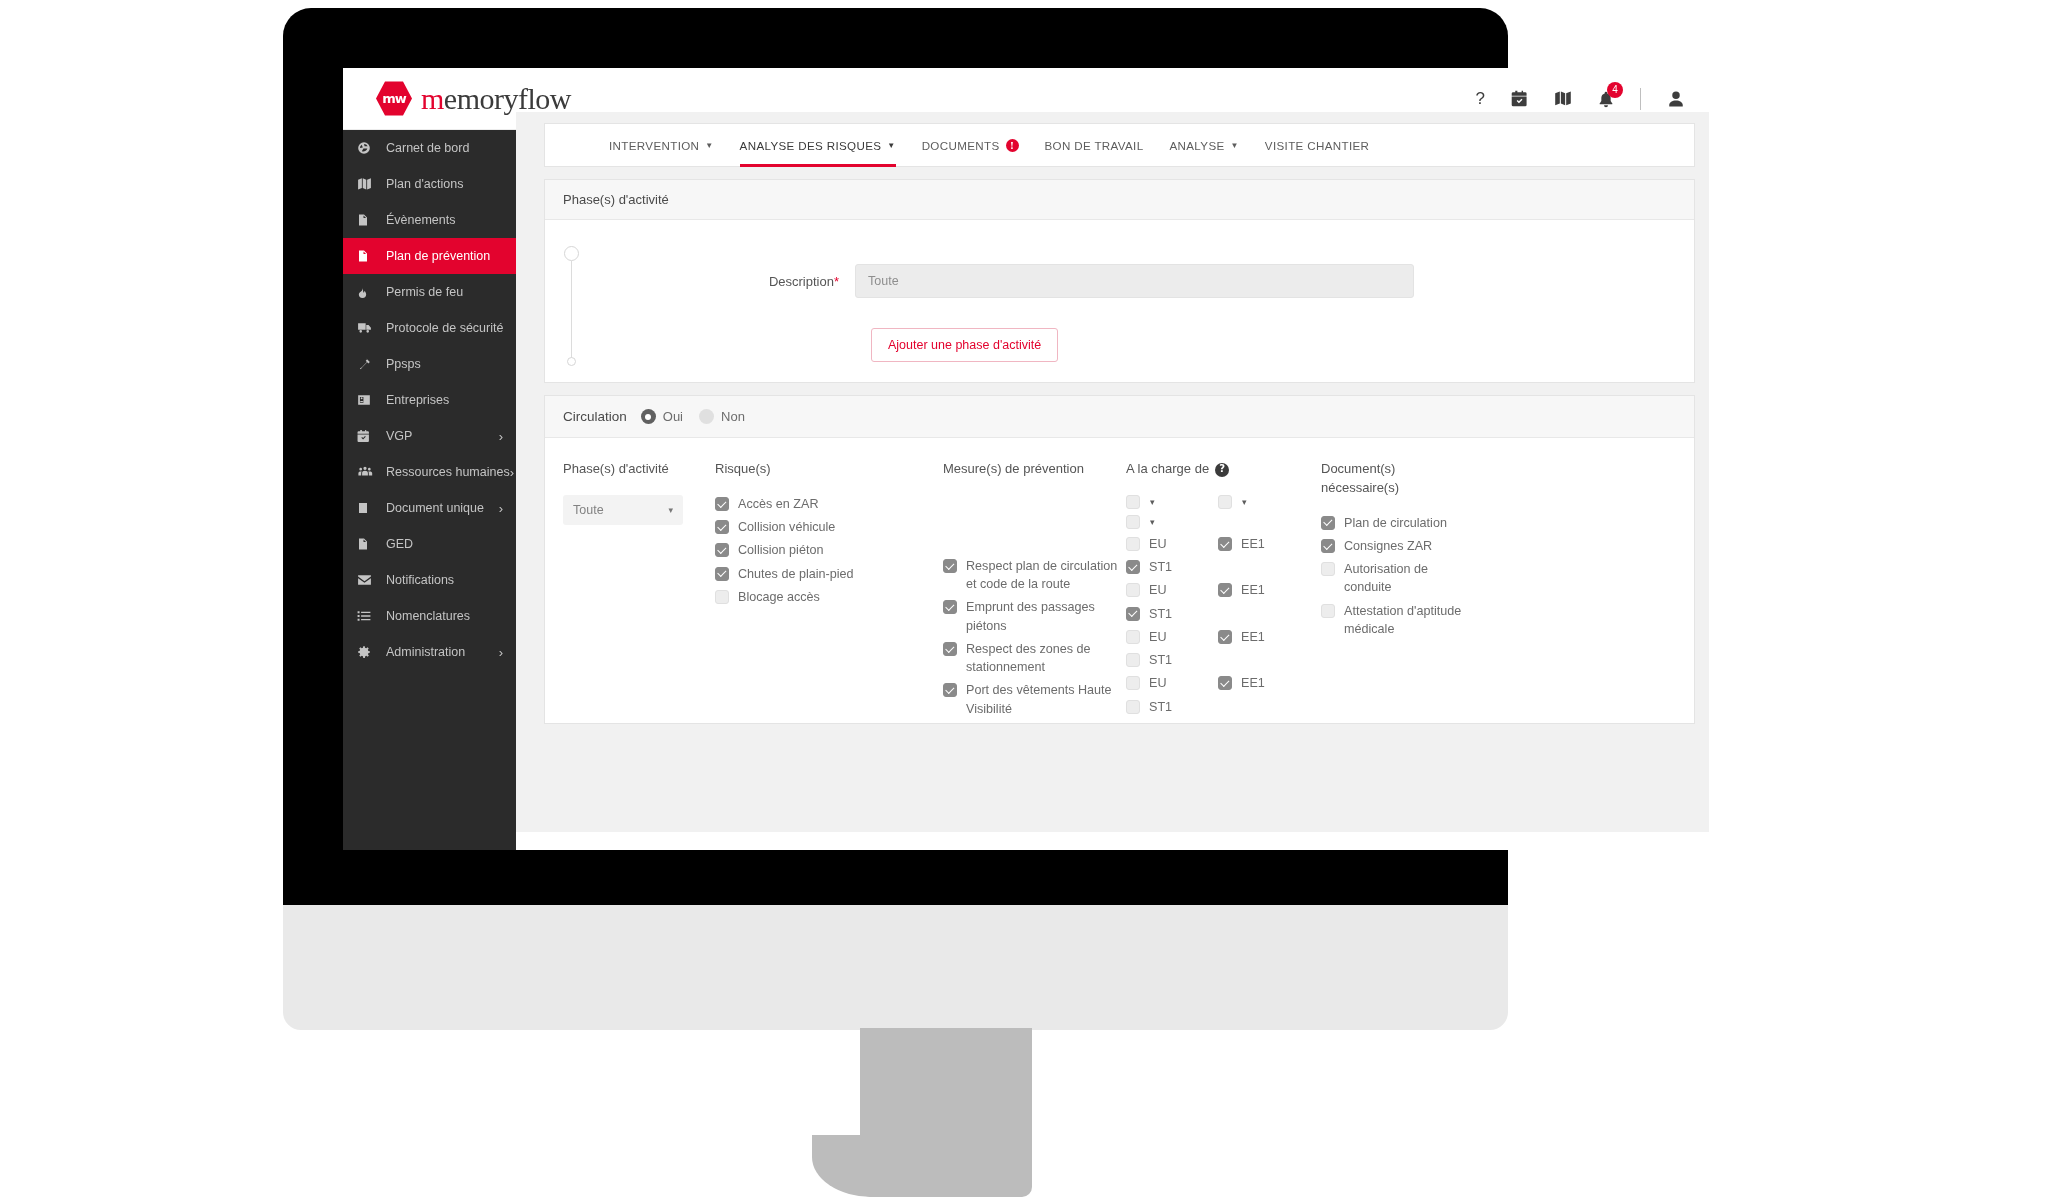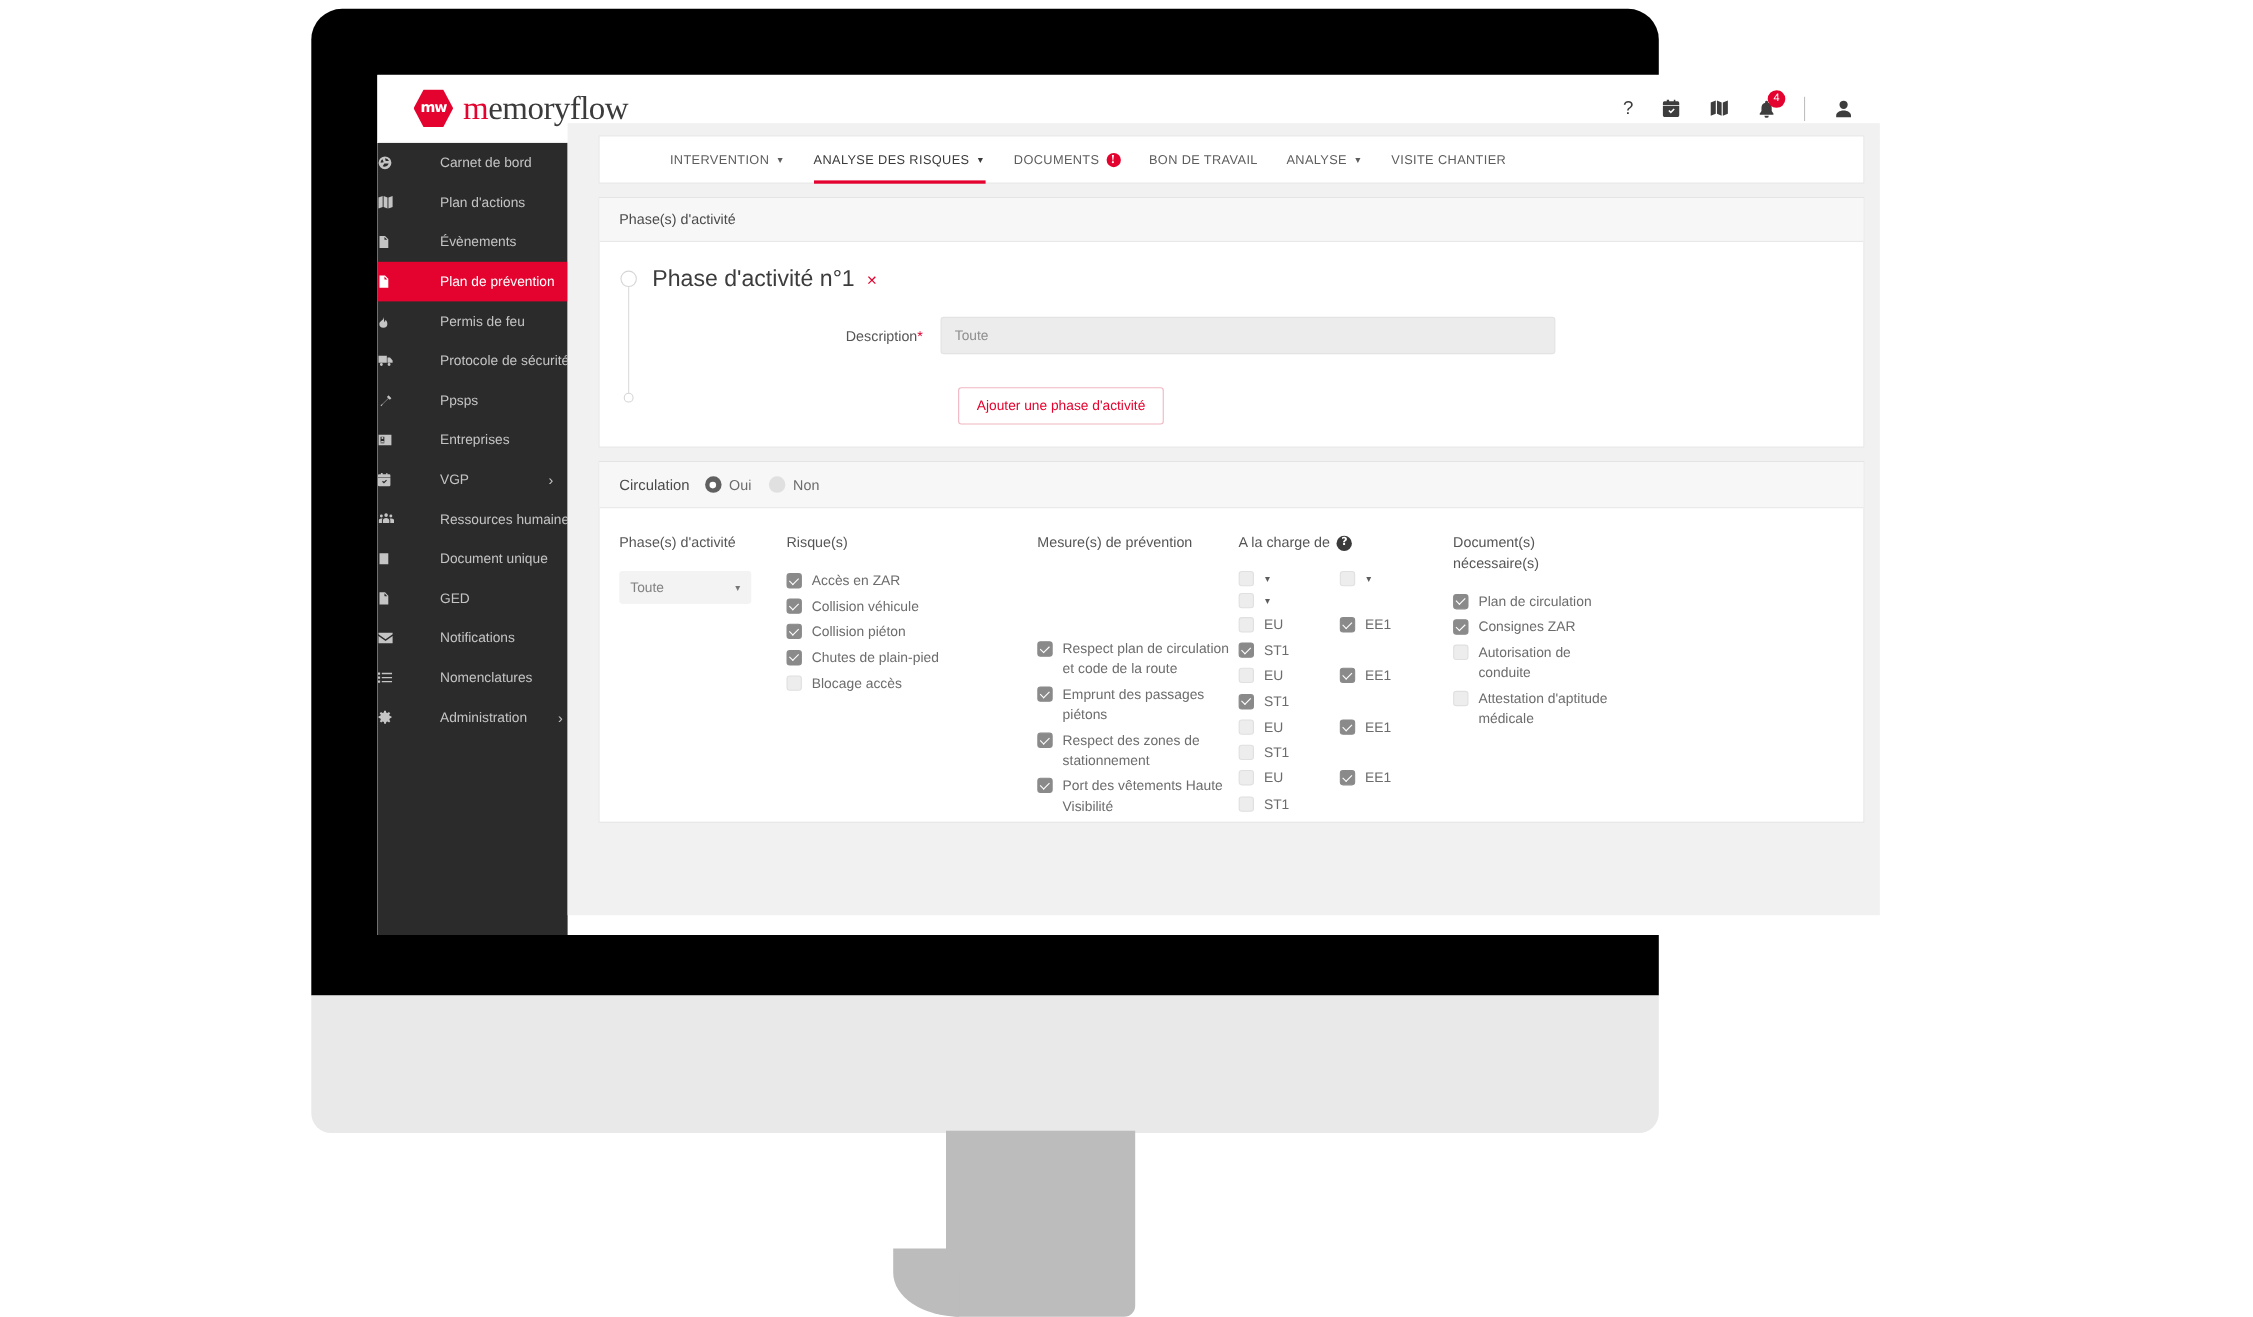--- a/index.html
+++ b/index.html
@@ -94,23 +94,23 @@
 
   
   #sidebar {
     position: absolute; left: 0; top: 62px;
     width: 173px; height: 720px;
     background: #2b2b2b;
     overflow: hidden;
   }
   .side-item {
     display: flex; align-items: center;
-    height: 36px; 
+    height: 36px; padding-left: 14px;
     color: #c4c4c4; font-size: 12.5px;
-    cursor: pointer; position: relative; gap: 28px;
+    cursor: pointer; position: relative;
   }
   .side-item.active { background: #e3032e; color: #ffffff; }
   .side-ico {
     width: 20px; display: flex; align-items: center; justify-content: flex-start;
     margin-right: 9px; flex: none;
   }
   .side-ico svg { display: block; fill: #c4c4c4; }
   .side-item.active .side-ico svg { fill: #ffffff; }
   .side-label { white-space: nowrap; }
   .side-caret {
@@ -497,24 +497,20 @@
         <div class="panel-body">
           <div id="phase-block">
 
             <div id="phase-rail">
               <div class="rail-dot-top"></div>
               <div class="rail-line"></div>
               <div class="rail-dot-bot"></div>
             </div>
 
             <div id="phase-main">
-              <div id="phase-title-row">
-                <span id="phase-title">Phase d'activité n°1</span>
-                <span id="phase-close">×</span>
-              </div>
 
               <div id="desc-row">
                 <div id="desc-label">
                   <span>Description</span><span class="req">*</span>
                 </div>
                 <div id="desc-input">
                   <span>Toute</span>
                 </div>
               </div>
 

